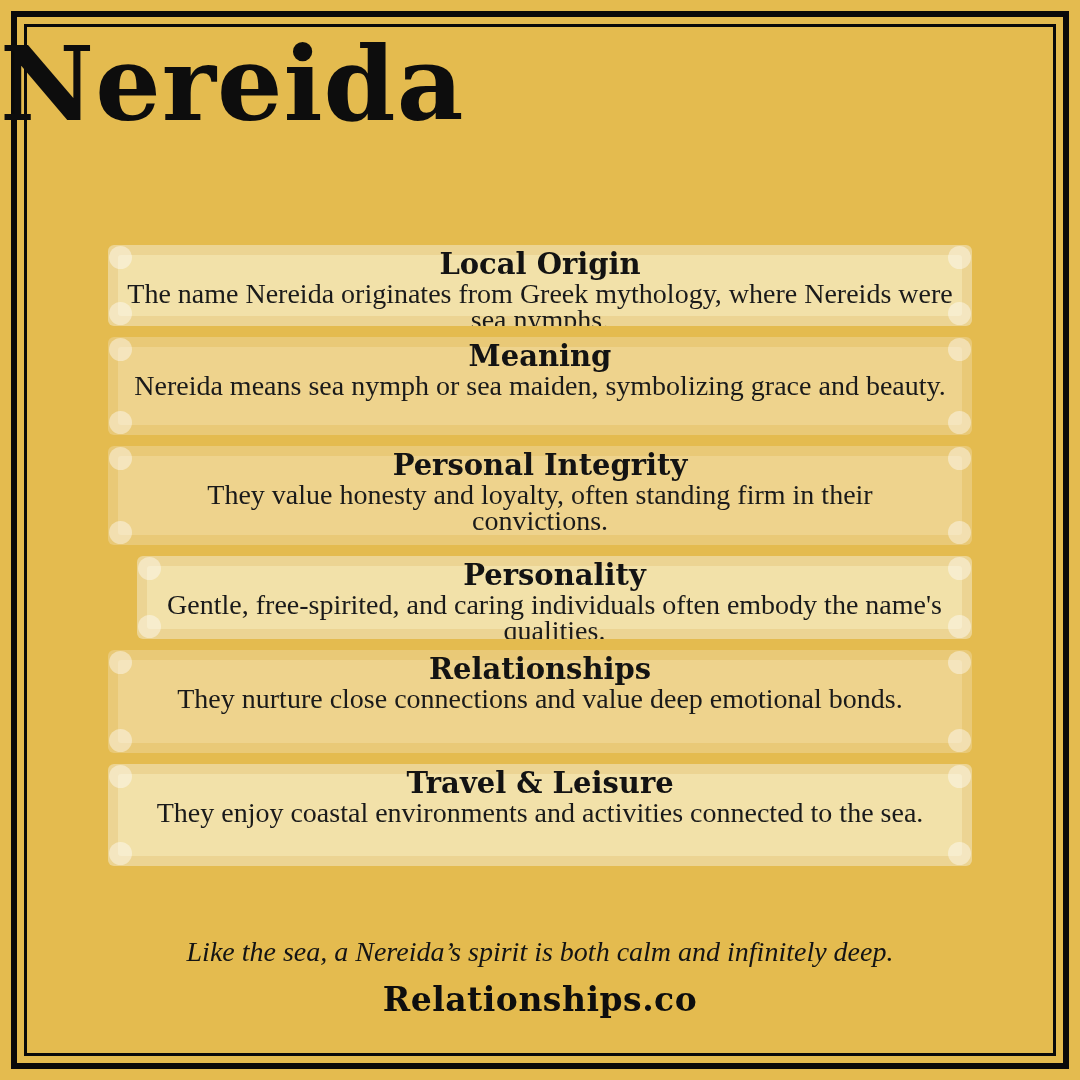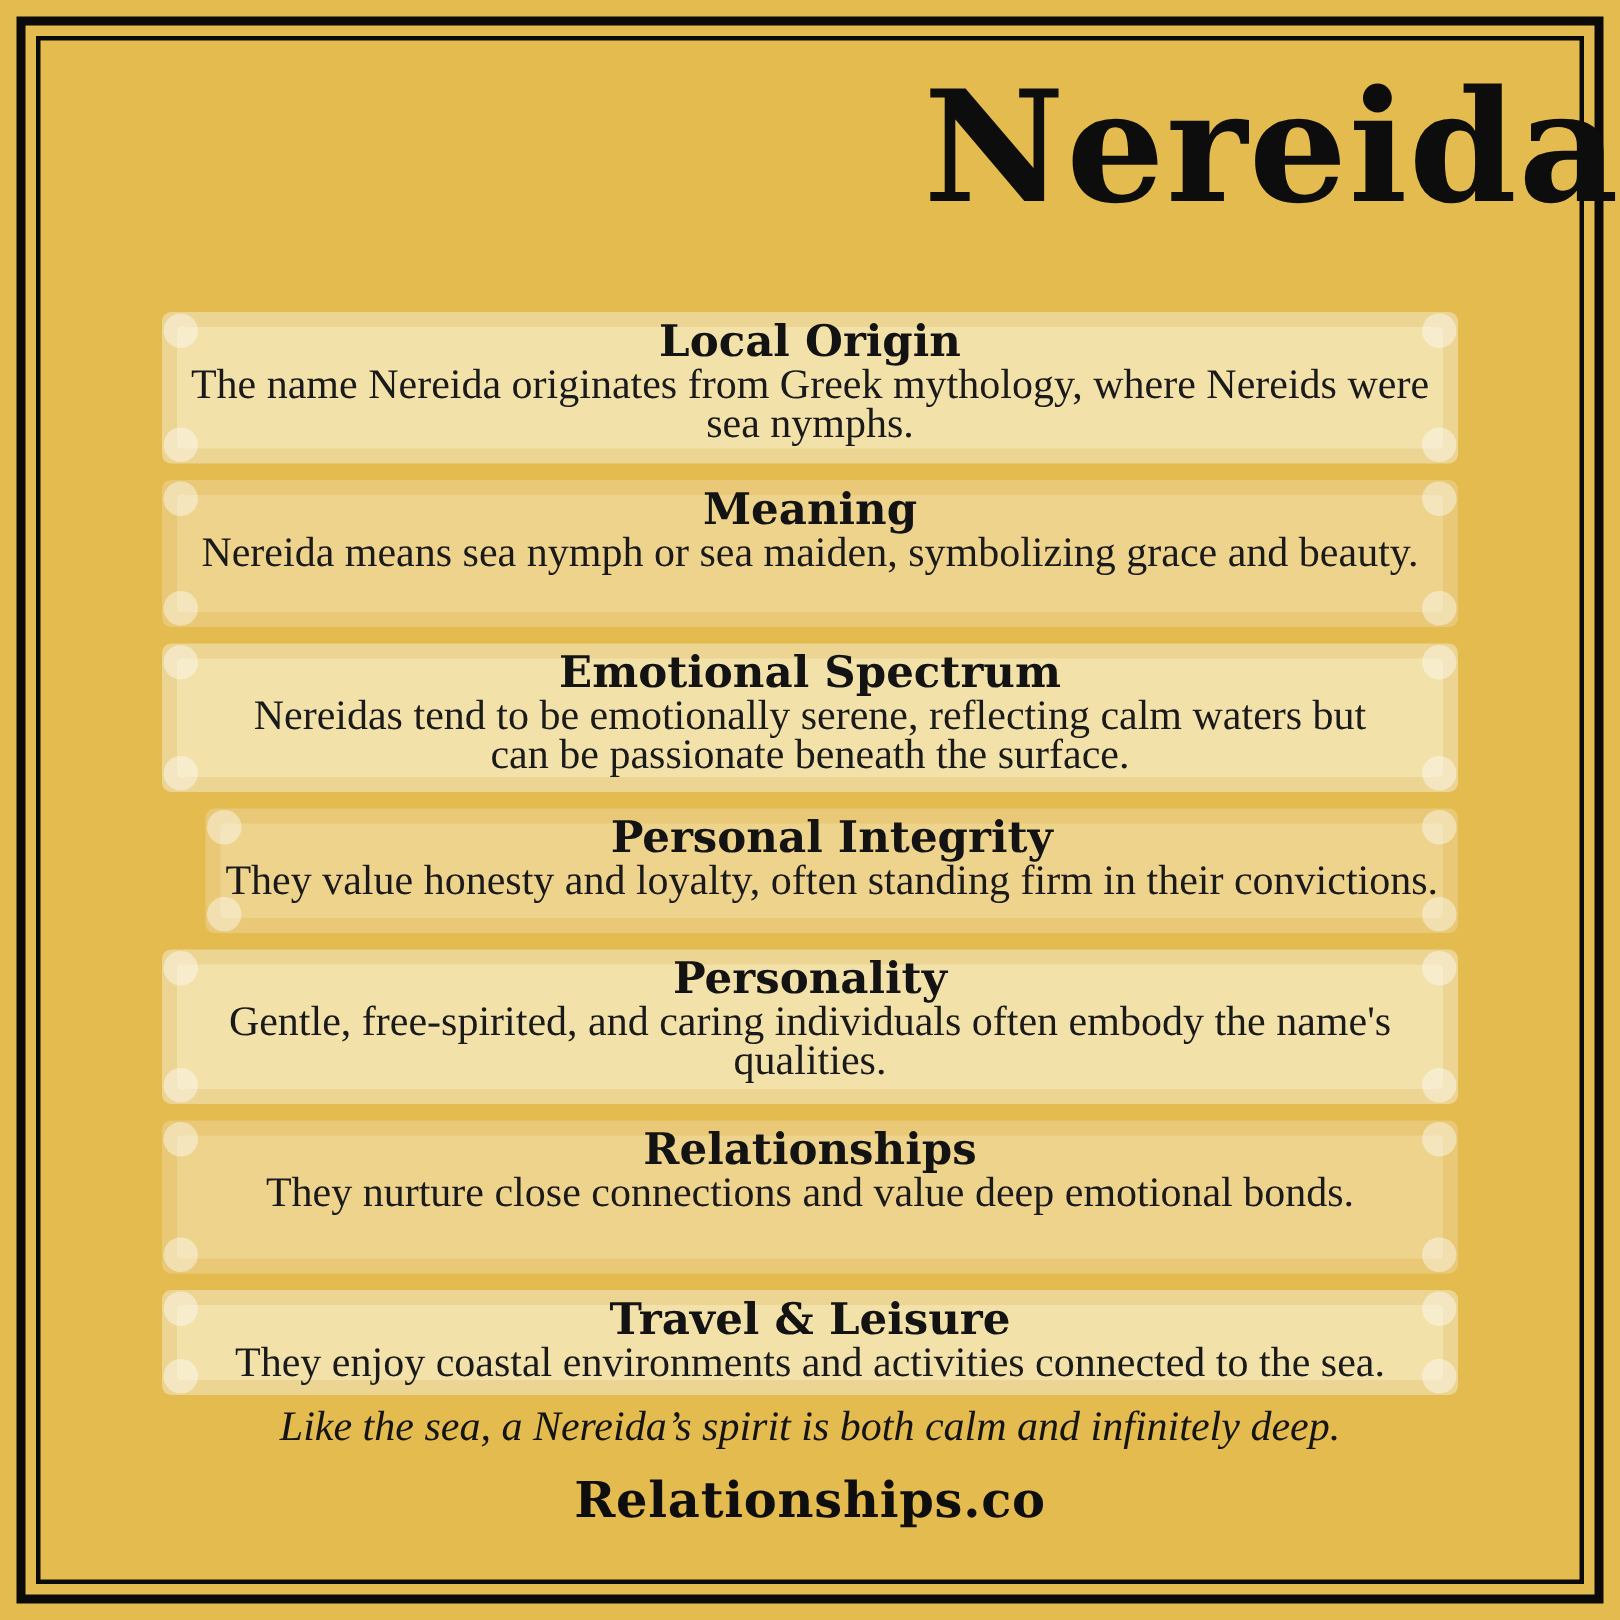--- a/index.html
+++ b/index.html
@@ -20,42 +20,42 @@
     border:6px solid #0A0A0A;
     pointer-events:none;
   }
   .frame-inner {
     position:absolute; inset:24px;
     border:3px solid #0A0A0A;
     pointer-events:none;
   }
 
   .main-title {
-    position:absolute; top:45px; left:0; right:0;
-    margin:0;
-    text-align:right;
+    position:absolute; top:30px; left:0; right:0;
+    margin:0;
+    text-align:left;
     font-family:"DejaVu Serif", serif;
     font-weight:700;
     font-size:103px;
     line-height:1.05;
     letter-spacing:1px;
     color:#0D0D0D;
   }
 
   .cards {
     position:absolute; top:208px; left:108px; right:108px;
     display:flex; flex-direction:column; gap:11px;
   }
 
   .card {
     position:relative;
     border-radius:6px;
     overflow:hidden;
   }
-  .card:nth-of-type(1){ height:101px; }
+  .card:nth-of-type(1){ height:81px;margin-top:37px; }
   .card:nth-of-type(2){ height:98px; }
   .card:nth-of-type(3){ height:99px; }
   .card:nth-of-type(4){ height:83px;margin-left:29px; }
   .card:nth-of-type(5){ height:103px; }
   .card:nth-of-type(6){ height:102px; }
   .card:nth-of-type(7){ height:70px; }
 
   .card.light { background:#ECD493; }
   .card.dark  { background:#E9C977; }
 
@@ -147,31 +147,20 @@
       <span class="dot tl"></span>
       <span class="dot tr"></span>
       <span class="dot bl"></span>
       <span class="dot br"></span>
       <div class="card-content">
         <h2 class="card-title">Meaning</h2>
         <p class="card-body">Nereida means sea nymph or sea maiden, symbolizing grace and beauty.</p>
       </div>
     </section>
 
-    <section class="card light">
-      <div class="card-inner"></div>
-      <span class="dot tl"></span>
-      <span class="dot tr"></span>
-      <span class="dot bl"></span>
-      <span class="dot br"></span>
-      <div class="card-content">
-        <h2 class="card-title">Emotional Spectrum</h2>
-        <p class="card-body">Nereidas tend to be emotionally serene, reflecting calm waters but can be passionate beneath the surface.</p>
-      </div>
-    </section>
 
     <section class="card dark">
       <div class="card-inner"></div>
       <span class="dot tl"></span>
       <span class="dot tr"></span>
       <span class="dot bl"></span>
       <span class="dot br"></span>
       <div class="card-content">
         <h2 class="card-title">Personal Integrity</h2>
         <p class="card-body">They value honesty and loyalty, often standing firm in their convictions.</p>

